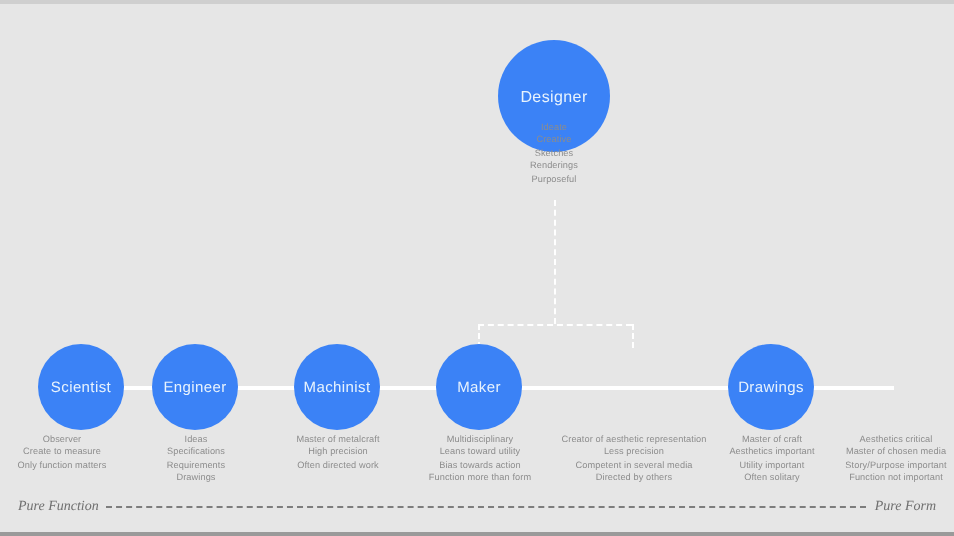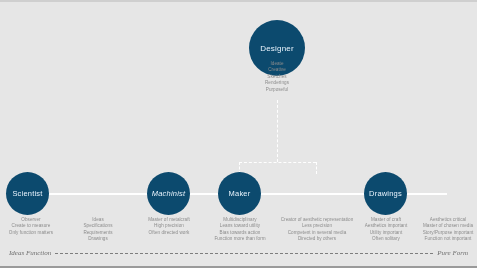--- a/index.html
+++ b/index.html
@@ -28,21 +28,21 @@
     position: absolute;
     height: 2px;
     background: #ffffff;
     top: 191px;
   }
 
   
   .node {
     position: absolute;
     border-radius: 50%;
-    background: #0c4a6e;
+    background: #3b82f6;
     display: flex;
     align-items: center;
     justify-content: center;
     text-align: center;
   }
   .node-label {
     color: #e8f3fd;
     font-size: 7.5px;
     letter-spacing: 0.2px;
     line-height: 9px;
@@ -141,37 +141,40 @@
     <div>Sketches</div>
     <div>Renderings</div>
     <div>Purposeful</div>
   </div>
 
   <div class="dash-v" style="left:277px; top:98px; height:62px;"></div>
   <div class="dash-h" style="left:239px; top:160px; width:77px;"></div>
   <div class="dash-v" style="left:239px; top:160px; height:12px;"></div>
   <div class="dash-v" style="left:316px; top:160px; height:12px;"></div>
 
-  <div class="node row-node" style="left:6px;">
+  <div class="node row-node" style="left:19px;">
     <span class="node-label">Scientist</span>
   </div>
   <div class="desc row-desc" style="left:-29px;">
     <div>Observer</div>
     <div>Create to measure</div>
     <div>Only function matters</div>
   </div>
 
+  <div class="node row-node" style="left:76px;">
+    <span class="node-label">Engineer</span>
+  </div>
   <div class="desc row-desc" style="left:38px;">
     <div>Ideas</div>
     <div>Specifications</div>
     <div>Requirements</div>
     <div>Drawings</div>
   </div>
 
-  <div class="node row-node" style="left:147px;font-style:italic;">
+  <div class="node row-node" style="left:147px;">
     <span class="node-label">Machinist</span>
   </div>
   <div class="desc row-desc" style="left:109px;">
     <div>Master of metalcraft</div>
     <div>High precision</div>
     <div>Often directed work</div>
   </div>
 
   <div class="node row-node" style="left:218px;">
     <span class="node-label">Maker</span>
@@ -201,18 +204,18 @@
   </div>
 
   <div class="desc row-desc" style="left:388px;">
     <div>Aesthetics critical</div>
     <div>Master of chosen media</div>
     <div>Story/Purpose important</div>
     <div>Function not important</div>
   </div>
 
   <div class="axis">
-    <span class="axis-label left">Ideas Function</span>
+    <span class="axis-label left">Pure Function</span>
     <span class="axis-line"></span>
     <span class="axis-label right">Pure Form</span>
   </div>
 
 </div>
 
 </body></html>

